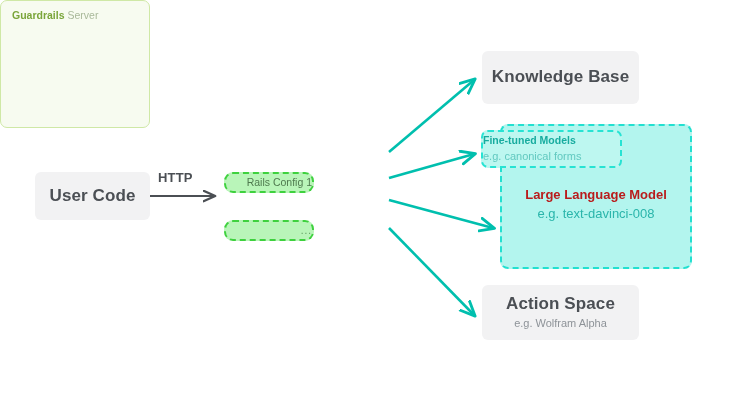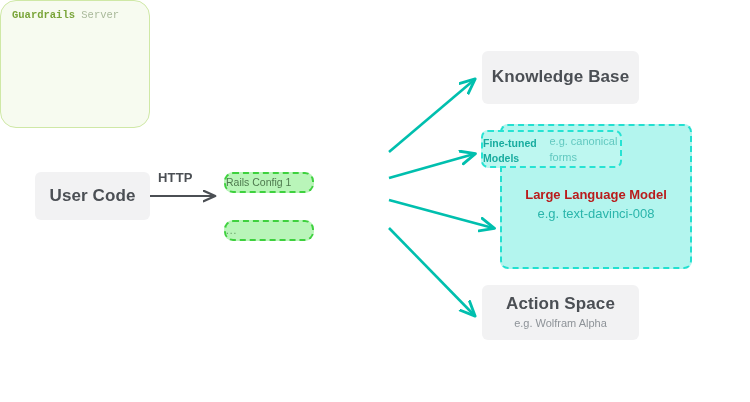--- a/index.html
+++ b/index.html
@@ -50,22 +50,21 @@
     font-size: 11px;
     font-weight: normal;
     color: #8e9398;
     line-height: 1.4;
   }
 
   
   #guardrails-server {
     background: #f7fbf0;
     border: 1px solid #cfe8a6;
-    border-radius: 16px;
-    font-family: Liberation Mono, monospace;
+    border-radius: 7px;
   }
   #guardrails-title {
     position: absolute;
     left: 12px;
     top: 9px;
     font-size: 10.5px;
     line-height: 1.3;
     white-space: nowrap;
   }
   #guardrails-title .strong {
@@ -78,21 +77,21 @@
   }
 
   .rails-config {
     position: absolute;
     box-sizing: border-box;
     background: #b9f5b9;
     border: 2px dashed #3ed13e;
     border-radius: 9px;
     display: flex;
     align-items: center;
-    justify-content: flex-start;
+    justify-content: flex-end;
     font-size: 10.5px;
     color: #4f7a4f;
     line-height: 1;
   }
   .rails-config.dots {
     color: #5f9b5f;
     letter-spacing: 1px;
     font-size: 10px;
   }
 
@@ -124,22 +123,22 @@
     line-height: 1.45;
   }
 
   #fine-tuned-models {
     position: absolute;
     box-sizing: border-box;
     background: #bdf7f0;
     border: 2px dashed #27e3d3;
     border-radius: 7px;
     display: flex;
-    flex-direction: row;
-    align-items: flex-end;
+    flex-direction: column;
+    align-items: flex-start;
     justify-content: center;
   }
   #fine-tuned-models .title {
     font-size: 10.5px;
     font-weight: bold;
     color: #18ac9f;
     line-height: 1.45;
   }
   #fine-tuned-models .subtitle {
     font-size: 11px;

